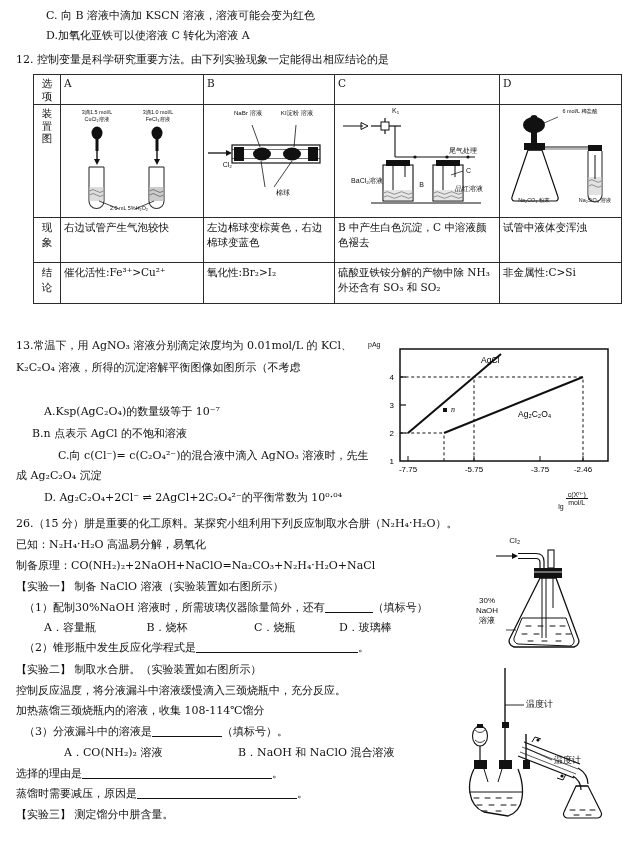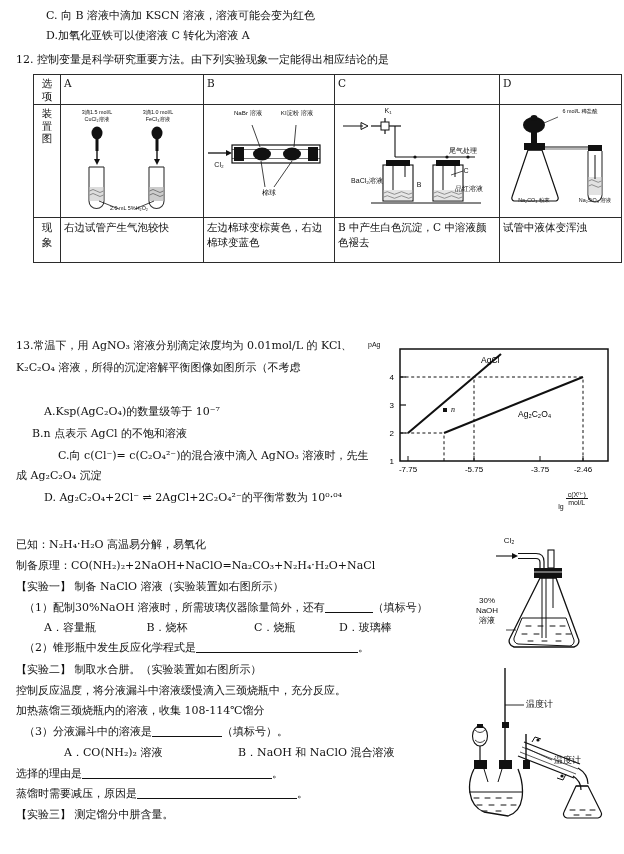--- a/index.html
+++ b/index.html
@@ -23,21 +23,21 @@
   .cA{width:136px;} .cB{width:124px;} .cC{width:158px;} .cD{width:115px;}
   .rowhdr{font-size:10.5px;line-height:1.2;text-align:center;}
   .figcell{height:108px;padding:0;position:relative;}
   .phen{height:40px;line-height:1.45;}
   .concl{height:36px;line-height:1.45;}
 
   
   .fig{position:absolute;inset:0;}
   .tiny{position:absolute;font-size:5.4px;line-height:1.12;text-align:center;font-family:"Liberation Sans",sans-serif;}
   .tiny6{position:absolute;font-size:6.2px;line-height:1.15;text-align:center;font-family:"Liberation Sans",sans-serif;}
-  .tiny7{position:absolute;font-size:7px;line-height:1.15;text-align:center;font-family:"Liberation Sans",sans-serif;}
+  .tiny7{position:absolute;font-size:7px;line-height:1.15;text-align:right;font-family:"Liberation Sans",sans-serif;}
 
   
   .chartbox{position:absolute;left:386px;top:345px;width:228px;height:135px;}
   .chart-yl{position:absolute;left:-18px;top:-4px;font-size:7px;font-family:"Liberation Sans",sans-serif;}
   .chart-xl{position:absolute;right:-4px;bottom:-34px;font-size:7px;font-family:"Liberation Sans",sans-serif;text-align:center;}
   .frac{display:inline-block;text-align:center;}
   .frac .num{display:block;border-bottom:1px solid #111;padding:0 2px;}
   .frac .den{display:block;padding:0 2px;}
 
   
@@ -216,20 +216,27 @@
     </tr>
 
     <tr>
       <td class="colhdr rowhdr phen">现象</td>
       <td class="phen">右边试管产生气泡较快</td>
       <td class="phen">左边棉球变棕黄色，右边棉球变蓝色</td>
       <td class="phen">B 中产生白色沉淀，C 中溶液颜色褪去</td>
       <td class="phen">试管中液体变浑浊</td>
     </tr>
 
+    <tr>
+      <td class="colhdr rowhdr concl">结论</td>
+      <td class="concl">催化活性:Fe³⁺&gt;Cu²⁺</td>
+      <td class="concl">氧化性:Br₂&gt;I₂</td>
+      <td class="concl">硫酸亚铁铵分解的产物中除 NH₃ 外还含有 SO₃ 和 SO₂</td>
+      <td class="concl">非金属性:C&gt;Si</td>
+    </tr>
   </tbody>
       </table>
   </div>
 
   <div class="txtline" style="left:16px;top:338px;">13.常温下，用 AgNO₃ 溶液分别滴定浓度均为 0.01mol/L 的 KCl、</div>
   <div class="txtline" style="left:16px;top:360px;">K₂C₂O₄ 溶液，所得的沉淀溶解平衡图像如图所示（不考虑</div>
   <div class="txtline" style="left:44px;top:404px;">A.Ksp(AgC₂O₄)的数量级等于 10⁻⁷</div>
   <div class="txtline" style="left:32px;top:426px;">B.n 点表示 AgCl 的不饱和溶液</div>
   <div class="txtline" style="left:58px;top:448px;">C.向 c(Cl⁻)= c(C₂O₄²⁻)的混合液中滴入 AgNO₃ 溶液时，先生</div>
   <div class="txtline" style="left:16px;top:468px;">成 Ag₂C₂O₄ 沉淀</div>
@@ -276,20 +283,21 @@
     </svg>
     <div class="chart-xl" style="left:150px;bottom:-30px;width:74px;">
       <span style="vertical-align:-6px;">lg</span>
       <span class="frac" style="vertical-align:-2px;">
         <span class="num">c(X<sup>n−</sup>)</span>
         <span class="den">mol/L</span>
       </span>
     </div>
   </div>
 
+  <div class="txtline" style="left:16px;top:516px;">26.（15 分）肼是重要的化工原料。某探究小组利用下列反应制取水合肼（N₂H₄·H₂O）。</div>
   <div class="txtline" style="left:16px;top:537px;">已知：N₂H₄·H₂O 高温易分解，易氧化</div>
   <div class="txtline" style="left:16px;top:558px;">制备原理：CO(NH₂)₂+2NaOH+NaClO=Na₂CO₃+N₂H₄·H₂O+NaCl</div>
   <div class="txtline" style="left:16px;top:579px;">【实验一】  制备 NaClO 溶液（实验装置如右图所示）</div>
 
   <div class="txtline" style="left:24px;top:600px;">
     <span>（1）配制30%NaOH 溶液时，所需玻璃仪器除量筒外，还有</span><span class="blank" style="width:48px;"></span><span>（填标号）</span>
   </div>
   <div class="txtline" style="left:44px;top:620px;">
     <span style="margin-right:47px;">A．容量瓶</span>
     <span style="margin-right:63px;">B．烧杯</span>

